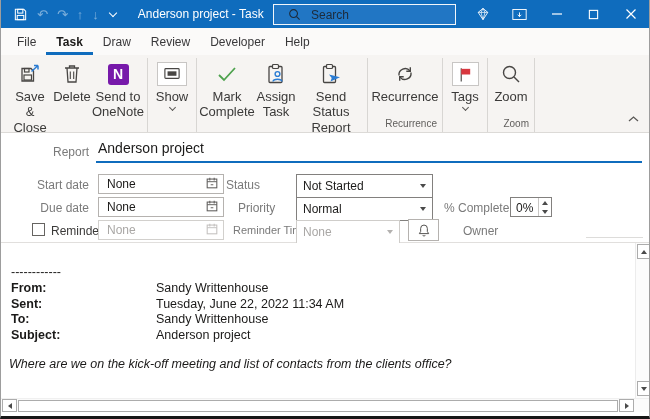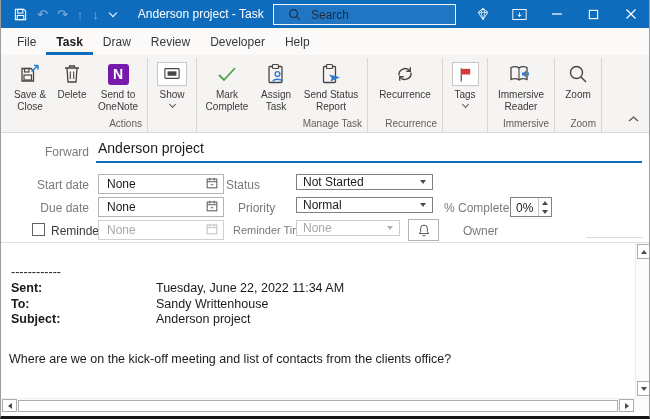--- a/index.html
+++ b/index.html
@@ -28,51 +28,51 @@
   .menubar{ height:27px; background:#fbfaf9; display:flex; align-items:stretch; padding-left:6px; flex:0 0 auto; }
   .mtab{ font-size:12px; color:#39383a; padding:0 10px; display:flex; align-items:center; border-bottom:3px solid transparent; padding-top:3px; }
   .mtab.sel{ color:#1b1a19; font-weight:700; border-bottom:3px solid #0f6cbd; }
   
   .ribbon{ height:78px; background:#f6f4f2; border-bottom:1px solid #dcdad7; display:flex; align-items:stretch; padding:3px 0 0 4px; flex:0 0 auto; position:relative; }
   .rgroup{ display:flex; flex-direction:column; border-right:1px solid #d8d6d3; padding:0 3px; }
   .rbtns{ display:flex; align-items:flex-start; flex:1 1 auto; }
   .rglabel{ font-size:10px; color:#605e5c; text-align:right; padding:1px 2px 3px; min-height:14px; }
   .rbtn{ display:flex; flex-direction:column; align-items:center; padding:3px 2px 0; }
   .rbtn .ric{ height:26px; display:flex; align-items:center; justify-content:center; }
-  .rbtn .rlb{ font-size:10px; line-height:1.18; color:#3b3a39; text-align:center; margin-top:2px; }
+  .rbtn .rlb{ font-size:13px; line-height:1.18; color:#3b3a39; text-align:center; margin-top:2px; }
   .icbox{ border:1px solid #c8c6c4; background:#fff; display:flex; align-items:center; justify-content:center; }
   .chev{ display:inline-block; width:5px; height:5px; border-right:1.3px solid #5a5856; border-bottom:1.3px solid #5a5856; transform:rotate(45deg); margin-top:1px; }
   .collapse{ position:absolute; right:10px; bottom:6px; }
   
   .form{ height:110px; background:#fff; position:relative; border-bottom:1px solid #e1dfdd; flex:0 0 auto; font-size:12px; }
   .flabel{ position:absolute; color:#7a7a7a; }
   .flabel.r{ width:88px; text-align:right; left:0; }
   .subject-val{ position:absolute; left:97px; top:7px; font-size:14px; color:#1b1a19; }
   .subject-line{ position:absolute; left:95px; top:28px; width:546px; height:2px; background:#0f6cbd; }
   .dfield{ position:absolute; left:97px; width:126px; height:20px; border:1px solid #b5b2af; background:#fff; display:flex; align-items:center; padding:0 4px 0 8px; color:#1b1a19; }
   .dfield .cal{ margin-left:auto; }
   .dfield.dis{ border-color:#d2d0cd; color:#a9a7a5; }
-  .drop{ position:absolute; left:295px; width:137px; height:16px; border:1px solid #82807e; background:#fff; display:flex; align-items:center; padding:0 6px; color:#1b1a19; }
+  .drop{ position:absolute; left:295px; width:137px; height:24px; border:1px solid #82807e; background:#fff; display:flex; align-items:center; padding:0 6px; color:#1b1a19; }
   .drop .caret{ margin-left:auto; width:0; height:0; border-left:3.5px solid transparent; border-right:3.5px solid transparent; border-top:4.5px solid #4a4a4a; }
   .drop.dis{ border-color:#cfcdca; color:#a9a7a5; }
   .drop.dis .caret{ border-top-color:#b3b1af; }
   .spin{ position:absolute; left:509px; width:42px; height:20px; border:1px solid #82807e; background:#fff; display:flex; }
   .spin .val{ flex:1; padding:3px 0 0 5px; color:#1b1a19; }
   .spin .btns{ width:13px; border-left:1px solid #c8c6c4; display:flex; flex-direction:column; }
   .spin .btns div{ flex:1; display:flex; align-items:center; justify-content:center; }
   .tri-up{ width:0;height:0;border-left:3px solid transparent;border-right:3px solid transparent;border-bottom:4px solid #4a4a4a; }
   .tri-dn{ width:0;height:0;border-left:3px solid transparent;border-right:3px solid transparent;border-top:4px solid #4a4a4a; }
   .checkbox{ position:absolute; left:31px; width:13px; height:13px; border:1px solid #666461; background:#fff; }
   .bellbtn{ position:absolute; left:407px; width:31px; height:22px; border:1px solid #b5b2af; background:#fff; display:flex; align-items:center; justify-content:center; }
   .owner-line{ position:absolute; left:585px; top:104px; width:57px; height:1px; background:#dddcda; }
   
   .bodyarea{ flex:1 1 auto; position:relative; background:#fff; overflow:hidden; }
   .body-flow{ position:absolute; left:10px; top:22px; right:24px; font-size:12.5px; color:#1b1a19; line-height:15.8px; }
   .hrow .hl{ display:inline-block; width:145px; font-weight:700; }
-  .msg{ margin-top:24px; margin-left:-2px; }
+  .msg{ margin-top:13px; margin-left:-2px;font-style:italic; }
   .vscroll{ position:absolute; top:0; right:0; bottom:0; width:14px; background:#fcfcfc; border-left:1px solid #ececec; }
   .sbtn{ width:13px; height:15px; border:1px solid #acacac; background:#fff; display:flex; align-items:center; justify-content:center; margin-left:1px; }
   .vscroll .top{ position:absolute; top:1px; }
   .vscroll .bot{ position:absolute; bottom:2px; }
   .hscroll{ height:14px; flex:0 0 auto; background:#fafafa; display:flex; align-items:center; position:relative; border-top:1px solid #f0f0f0; }
   .hbtn{ width:15px; height:13px; border:1px solid #acacac; background:#fff; display:flex; align-items:center; justify-content:center; }
   .hthumb{ flex:1; height:12px; border:1px solid #acacac; background:#fff; margin:0 1px; }
   .hcorner{ width:15px; height:13px; background:#fbfbfb; }
   .tri-l{ width:0;height:0;border-top:3.5px solid transparent;border-bottom:3.5px solid transparent;border-right:4.5px solid #4a4a4a; }
   .tri-r{ width:0;height:0;border-top:3.5px solid transparent;border-bottom:3.5px solid transparent;border-left:4.5px solid #4a4a4a; }
@@ -262,36 +262,20 @@
                 </svg>
             </span>
           </span>
           <span class="rlb">Tags</span>
           <span class="chev"></span>
         </div>
       </div>
       <div class="rglabel"></div>
     </div>
 
-    <div class="rgroup">
-      <div class="rbtns">
-        <div class="rbtn" style="width:60px">
-          <span class="ric">
-            <svg width="26" height="24" viewBox="0 0 26 24">
-                <path d="M3 5.5c2.8-1.3 5.6-1.3 8 .4 2.4-1.7 5.2-1.7 8-.4v12c-2.8-1.3-5.6-1.3-8 .4-2.4-1.7-5.2-1.7-8-.4z" fill="none" stroke="#484644" stroke-width="1.3"></path>
-                <path d="M11 6v12" stroke="#484644" stroke-width="1.1"></path>
-                <path d="M14 10.5h1.8l2.2-2v7l-2.2-2H14z" fill="#2b7cd3"></path>
-                <path d="M19.5 10a3 3 0 0 1 0 4" fill="none" stroke="#2b7cd3" stroke-width="1.2"></path>
-              </svg>
-          </span>
-          <span class="rlb">Immersive Reader</span>
-        </div>
-      </div>
-      <div class="rglabel">Immersive</div>
-    </div>
 
     <div class="rgroup">
       <div class="rbtns">
         <div class="rbtn" style="width:40px">
           <span class="ric">
             <svg width="24" height="24" viewBox="0 0 24 24">
                 <circle cx="10.5" cy="10.5" r="6" fill="none" stroke="#484644" stroke-width="1.4"></circle>
                 <line x1="15" y1="15" x2="20" y2="20" stroke="#484644" stroke-width="1.4"></line>
               </svg>
           </span>
@@ -302,21 +286,21 @@
     </div>
 
     <span class="collapse">
       <svg width="11" height="7" viewBox="0 0 11 7">
           <path d="M1 6l4.5-4L10 6" fill="none" stroke="#5a5856" stroke-width="1.3"></path>
         </svg>
     </span>
   </div>
 
   <div class="form">
-    <div class="flabel r" style="top:12px">Forward</div>
+    <div class="flabel r" style="top:12px">Report</div>
     <div class="subject-val">Anderson project</div>
     <div class="subject-line"></div>
 
     <div class="flabel r" style="top:45px">Start date</div>
     <div class="dfield" style="top:41px">
       <span>None</span>
       <span class="cal">
         <svg width="14" height="14" viewBox="0 0 16 16">
             <rect x="2.5" y="3.5" width="11" height="10" fill="none" stroke="#5f5d5b" stroke-width="1.2"></rect>
             <path d="M2.5 6.5h11" stroke="#5f5d5b" stroke-width="1.1"></path>
@@ -390,20 +374,23 @@
     </div>
 
     <div class="flabel" style="left:462px;top:91px">Owner</div>
     <div class="owner-line"></div>
   </div>
 
   <div class="bodyarea">
     <div class="body-flow">
       <div>------------</div>
       <div class="hrow">
+        <span class="hl">From:</span><span>Sandy Writtenhouse</span>
+      </div>
+      <div class="hrow">
         <span class="hl">Sent:</span><span>Tuesday, June 22, 2022 11:34 AM</span>
       </div>
       <div class="hrow">
         <span class="hl">To:</span><span>Sandy Writtenhouse</span>
       </div>
       <div class="hrow">
         <span class="hl">Subject:</span><span>Anderson project</span>
       </div>
       <div class="msg">Where are we on the kick-off meeting and list of contacts from the clients office?</div>
     </div>

